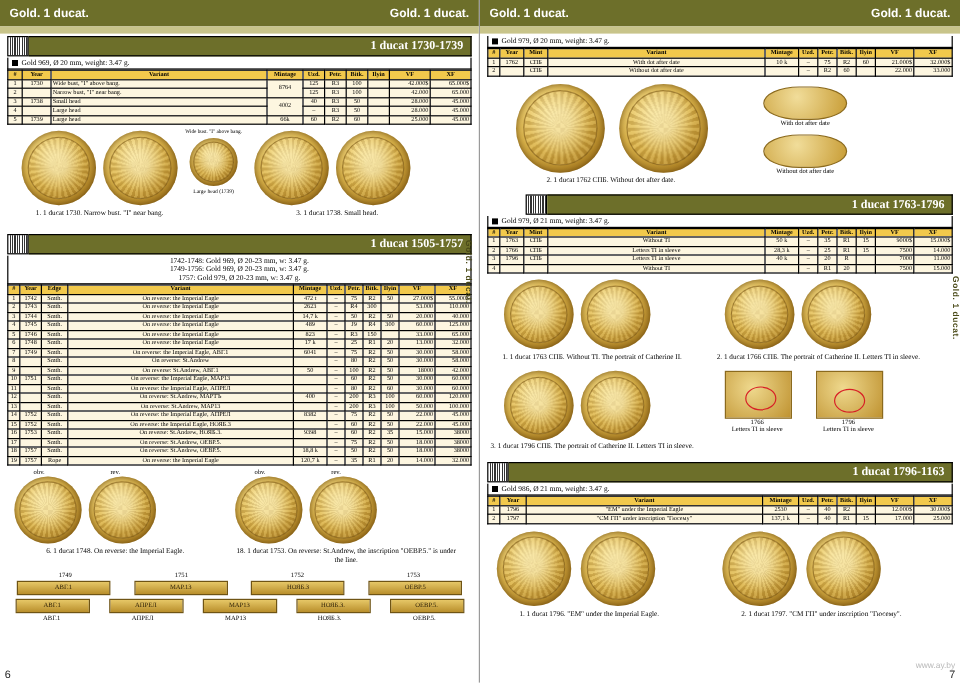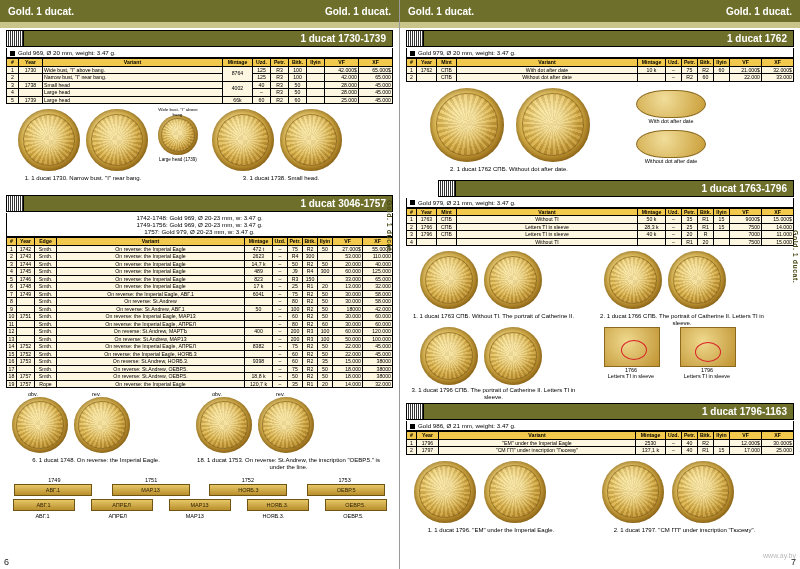--- a/index.html
+++ b/index.html
@@ -7,21 +7,21 @@
   .page{position:relative;width:800px;height:569px;background:#ffffff;box-sizing:border-box;}
   .spread{position:absolute;inset:0;display:flex;}
   .leaf{position:relative;width:400px;height:569px;box-sizing:border-box;background:#fff;}
   .leaf.left{border-right:1px solid #9a9a9a;}
   
   .hdr{position:absolute;top:0;left:0;right:0;height:22px;background:#6d6f2a;color:#ffffff;font-size:10px;font-weight:bold;display:flex;align-items:center;}
   .hdr .t-left{position:absolute;left:8px;}
   .hdr .t-right{position:absolute;right:8px;}
   .leaf.left .hdr{background:linear-gradient(to right,#6d6f2a,#6d6f2a);}
   .band{position:absolute;top:22px;left:0;right:0;height:6px;background:#c8c48a;}
-  .content{position:absolute;top:30px;left:6px;right:6px;bottom:14px;}
+  .content{position:absolute;top:30px;left:6px;right:6px;bottom:14px;font-family:Liberation Serif, serif;}
   
   .sect{display:flex;align-items:stretch;margin-bottom:1px;}
   .sect .grip{width:16px;background:repeating-linear-gradient(90deg,#fff 0 1px,#333 1px 2px);border:1px solid #000;}
   .sect .title{flex:1;background:#6d6f2a;color:#fff;font-size:10px;font-weight:bold;text-align:right;padding:2px 6px 2px 4px;border:1px solid #000;border-left:none;box-sizing:border-box;}
   .noteline{font-size:6.2px;border:1px solid #000;border-top:none;padding:1px 3px;background:#fff;color:#000;}
   .noteline .sq{display:inline-block;width:5px;height:5px;background:#000;margin-right:3px;vertical-align:middle;}
   table.cat{width:100%;border-collapse:collapse;font-size:5.2px;table-layout:fixed;}
   table.cat th,table.cat td{border:0.5px solid #000;padding:0px 1px;line-height:1.25;overflow:hidden;white-space:nowrap;}
   table.cat th{background:#f2c94c;font-weight:bold;text-align:center;}
   table.cat td{background:#fdf6e0;}
@@ -163,21 +163,21 @@
         <div class="coin" style="width:62px;height:62px;position:absolute;left:206px;top:2px;"></div>
         <div class="coin" style="width:62px;height:62px;position:absolute;left:274px;top:2px;"></div>
         <div class="smallcap" style="position:absolute;left:148px;top:0px;width:48px;font-size:4.4px;">Wide bust. "I" above bang.</div>
         <div class="smallcap" style="position:absolute;left:148px;top:50px;width:48px;font-size:4.6px;">Large head (1739)</div>
         <div class="caption" style="position:absolute;left:2px;top:66px;width:150px;">1. 1 ducat 1730. Narrow bust. "I" near bang.</div>
         <div class="caption" style="position:absolute;left:200px;top:66px;width:150px;">3. 1 ducat 1738. Small head.</div>
       </div>
 
       <div class="sect" style="margin-top:2px;">
         <div class="grip"></div>
-        <div class="title">1 ducat 3046-1757</div>
+        <div class="title">1 ducat 1505-1757</div>
       </div>
       <div class="noteline" style="display:flex;flex-direction:column;">
         <span style="text-align:center;">1742-1748: Gold 969, Ø 20-23 mm, w: 3.47 g.</span>
         <span style="text-align:center;">1749-1756: Gold 969, Ø 20-23 mm, w: 3.47 g.</span>
         <span style="text-align:center;">1757: Gold 979, Ø 20-23 mm, w: 3.47 g.</span>
       </div>
 
       <table class="cat">
         <colgroup>
               <col style="width:10px">
@@ -506,24 +506,20 @@
 
   <div class="leaf">
     <div class="hdr">
       <span class="t-left">Gold. 1 ducat.</span>
       <span class="t-right">Gold. 1 ducat.</span>
     </div>
     <div class="band"></div>
 
     <div class="content">
 
-      <div class="sect">
-        <div class="grip"></div>
-        <div class="title">1 ducat 1762</div>
-      </div>
       <div class="noteline">
         <span class="sq"></span><span>Gold 979, Ø 20 mm, weight: 3.47 g.</span>
       </div>
       <table class="cat">
         <colgroup>
               <col style="width:10px">
               <col style="width:20px">
               <col style="width:20px">
               <col>
               <col style="width:28px">

